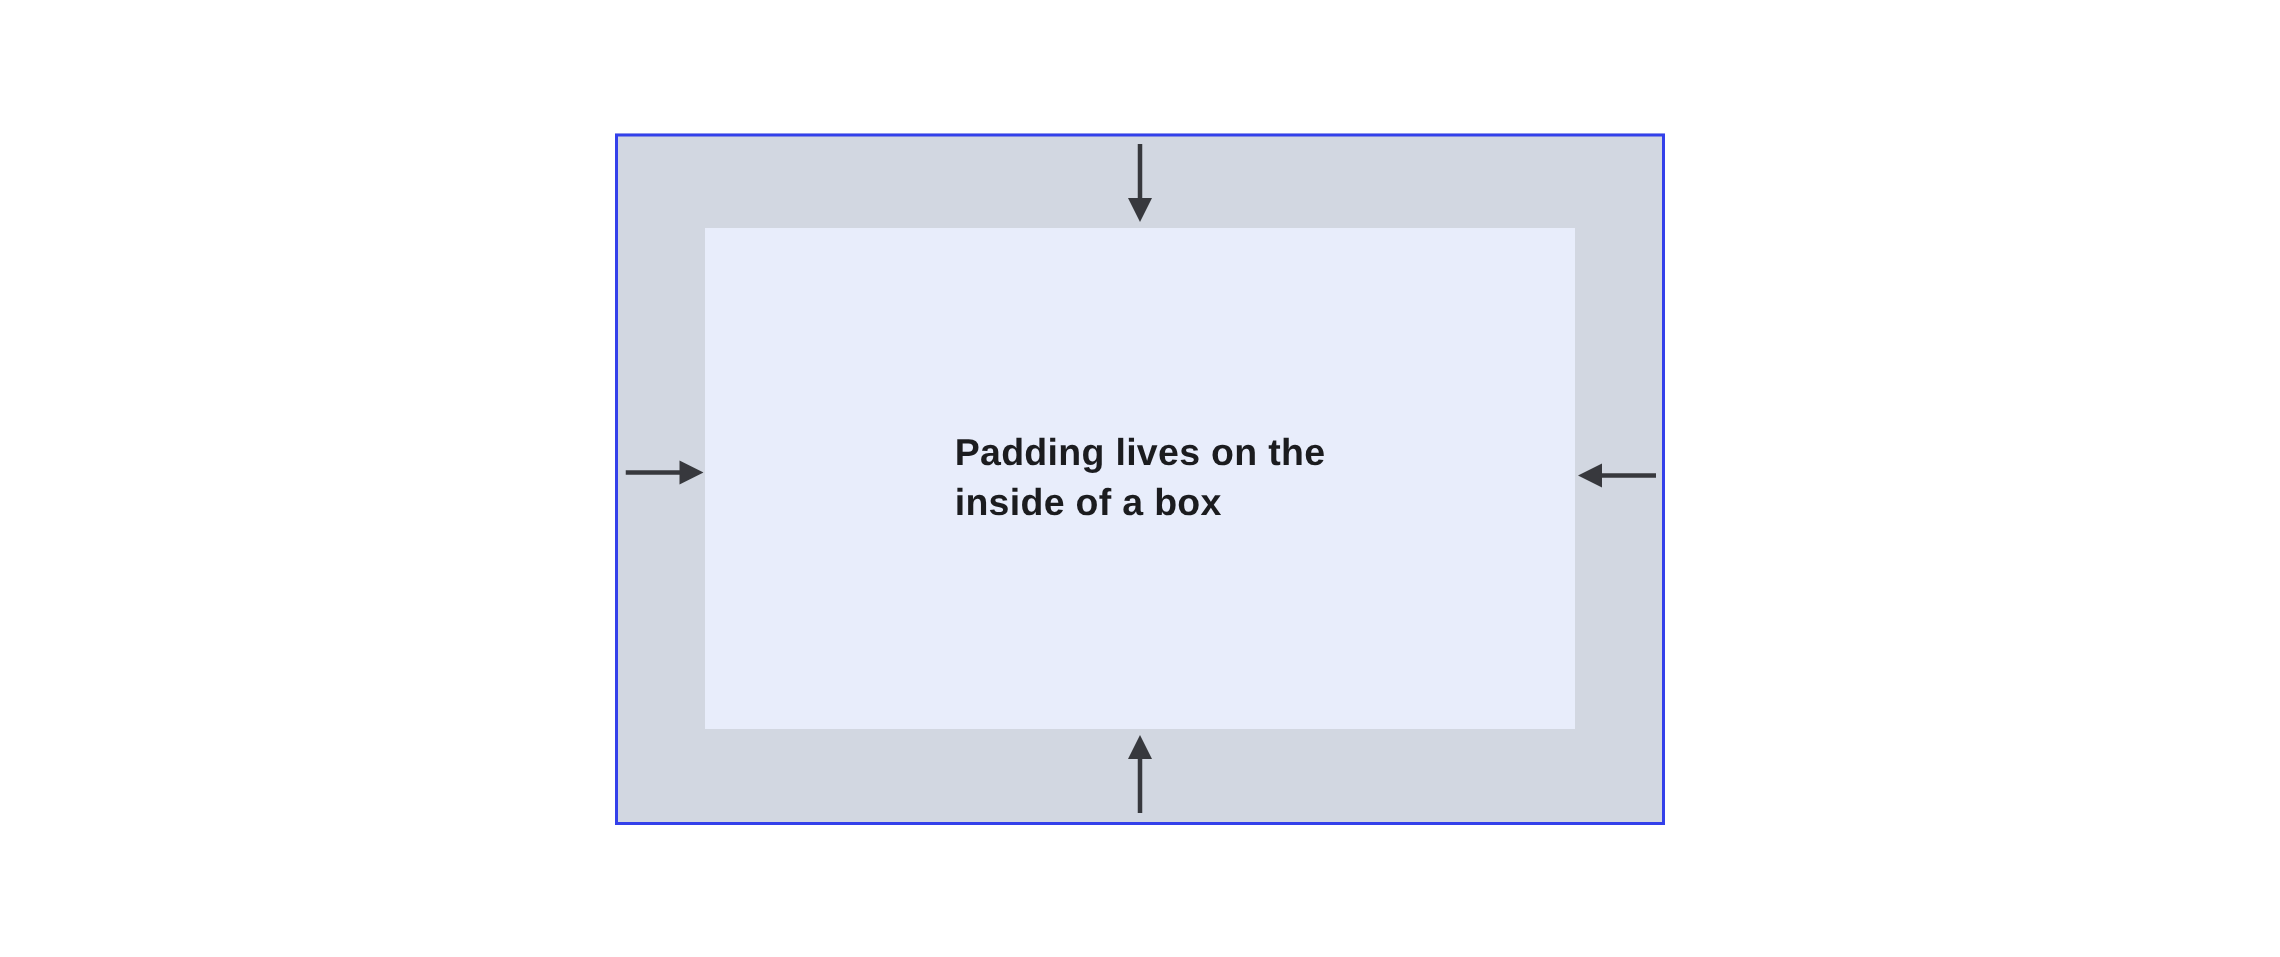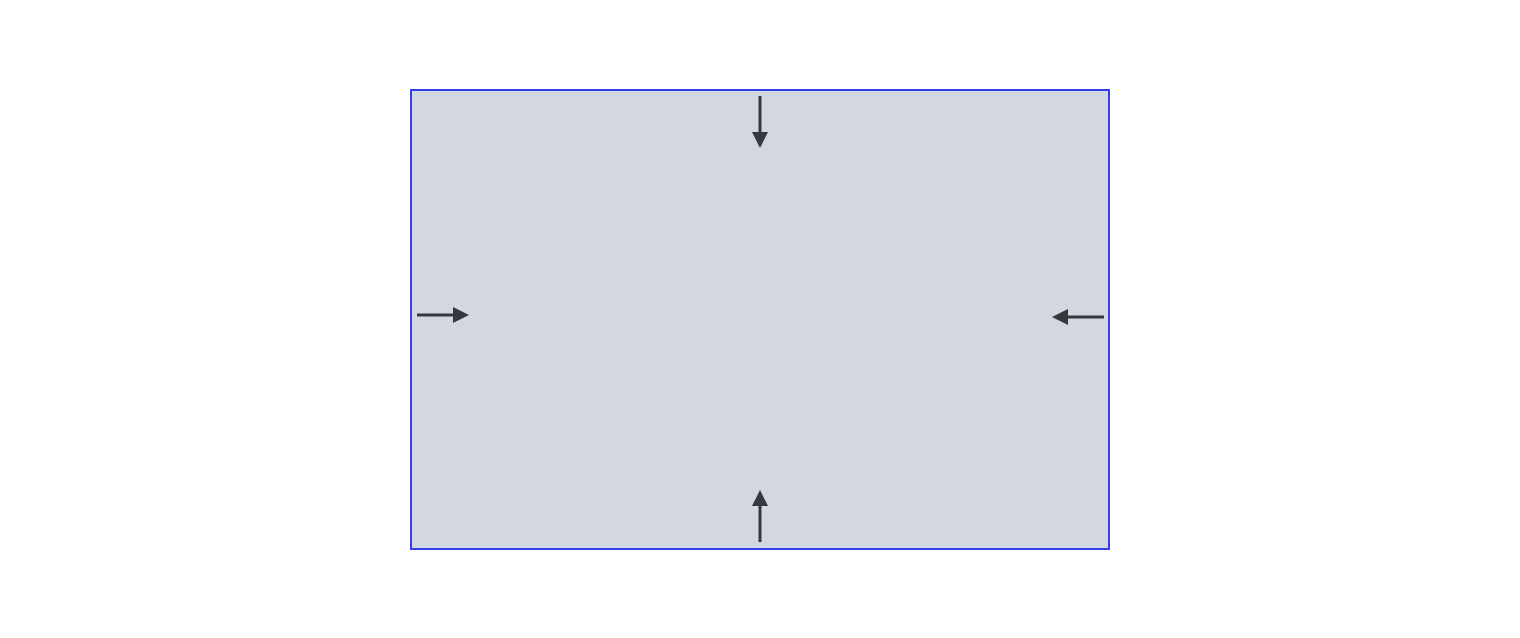--- a/index.html
+++ b/index.html
@@ -90,16 +90,22 @@
       </svg>
     </span>
 
     <span class="arrow arrow-right">
       <svg width="52" height="18" viewBox="0 0 52 18" aria-hidden="true">
         <line x1="52" y1="9" x2="14" y2="9" stroke="currentColor" stroke-width="3"></line>
         <polygon points="16,1 16,17 0,9" fill="currentColor"></polygon>
       </svg>
     </span>
 
+    <div class="content-box">
+      <div class="caption">
+        <div>Padding lives on the</div>
+        <div>inside of a box</div>
+      </div>
+    </div>
 
   </div>
 
 </div>
 
 </body></html>

